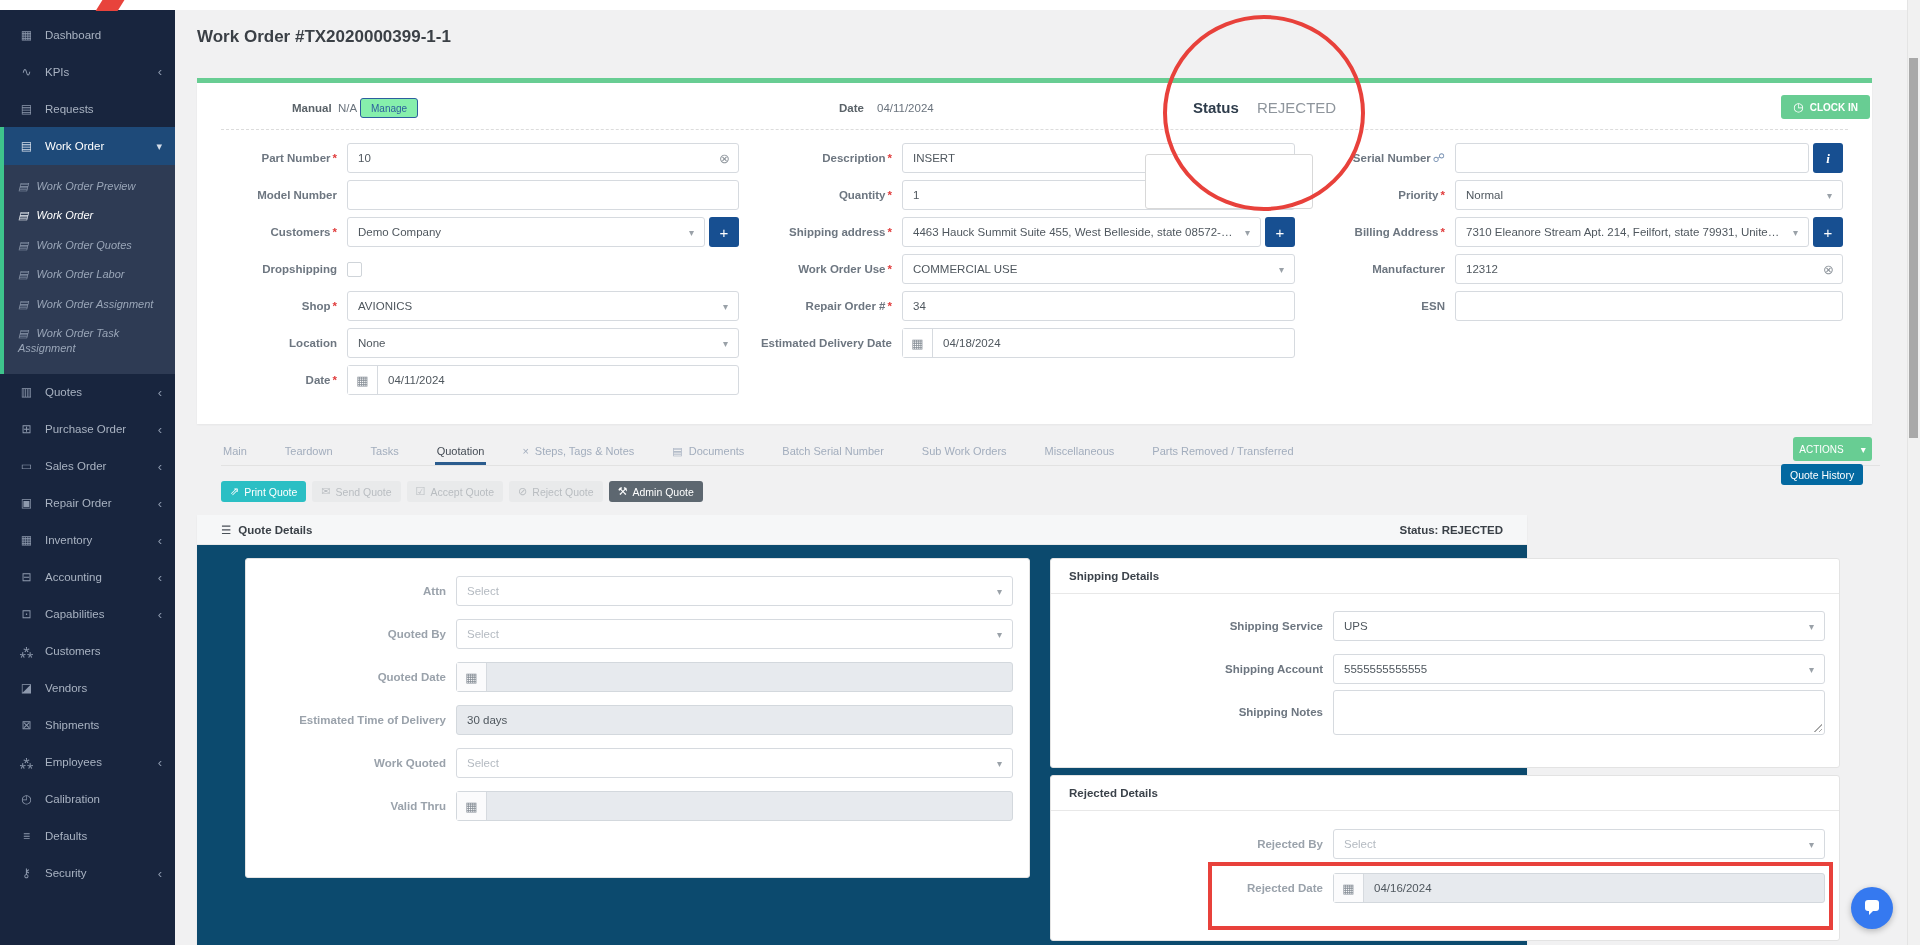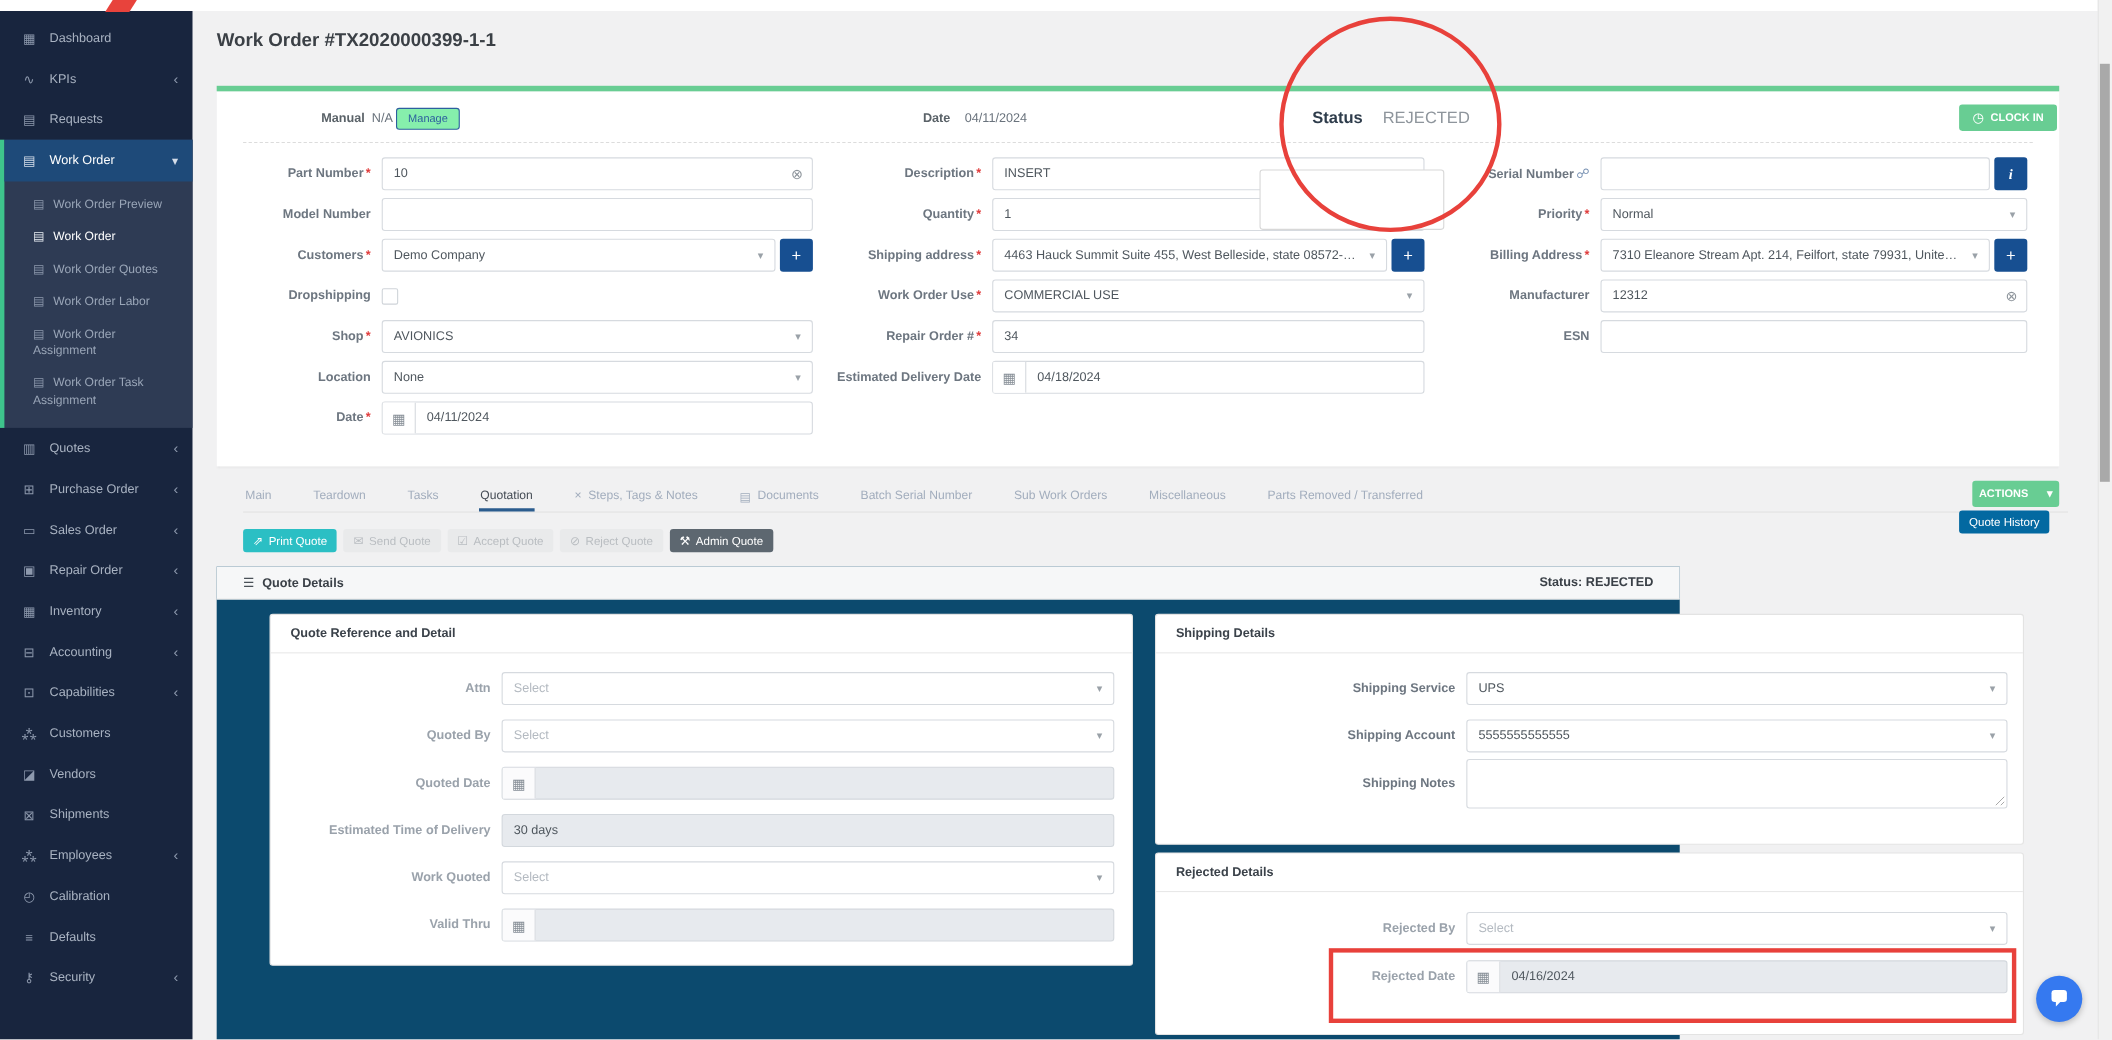--- a/index.html
+++ b/index.html
@@ -16,21 +16,21 @@
   .snav { padding-top:6px; }
   .sitem { height:37px; display:flex; align-items:center; padding:0 13px 0 18px; cursor:pointer; }
   .sitem .sic { width:17px; margin-right:10px; text-align:center; font-size:12px; color:#8d99ad; }
   .sitem .slabel { flex:1; }
   .sitem .schev { font-size:13px; color:#8d99ad; }
   .wo-group { border-left:4px solid #3ec48c; background:#2e3b54; }
   .wo-parent { height:38px; display:flex; align-items:center; padding:0 13px 0 14px; background:#1e4a79; color:#ffffff; cursor:pointer; }
   .wo-parent .sic { width:17px; margin-right:10px; text-align:center; font-size:12px; color:#d4dde9; }
   .wo-parent .slabel { flex:1; }
   .wo-parent .schev { font-size:11px; color:#d4dde9; }
-  .wo-subs { padding:7px 12px 10px; }
+  .wo-subs { padding:7px 0 10px;font-style:italic; }
   .ssub { padding:7px 8px 7px 14px; font-size:11px; line-height:1.4; color:#9aa6b8; cursor:pointer; }
   .ssub .sic { margin-right:8px; font-size:11px; color:#8d99ad; }
   .ssub.on { color:#ffffff; }
   .ssub.on .sic { color:#e8edf3; }
 
   
   .page-title { position:absolute; left:197px; top:27px; font-size:17px; color:#3b4046; z-index:2; }
   .green-line { position:absolute; left:197px; top:78px; width:1675px; height:5px; background:#68cd93; z-index:2; }
 
   
@@ -70,21 +70,21 @@
 
   .c1 .flabel { width:126px; }  .c1 .fctrl { width:392px; }
   .c2 .flabel { width:145px; }  .c2 .fctrl { width:393px; }
   .c3 .flabel { width:120px; }  .c3 .fctrl { width:388px; }
 
   
   .tabs { position:absolute; left:221px; top:437px; width:1659px; height:29px; display:flex; gap:34px; font-size:11px; color:#a2adbd; border-bottom:1px solid #e2e2e2; z-index:1; }
   .tab { display:flex; align-items:center; gap:6px; cursor:pointer; padding:0 2px; }
   .tab.on { color:#454c55; box-shadow:inset 0 -3px 0 #2b5c8e; }
   .tab .tic { font-size:11px; }
-  .actions-btn { position:absolute; left:1793px; top:437px; width:79px; height:24px; background:#68cd93; border:none; border-radius:3px; color:#fff; font-size:10px; font-weight:bold; display:flex; align-items:center; justify-content:center; gap:17px; cursor:pointer; z-index:2; font-family:inherit; }
+  .actions-btn { position:absolute; left:1793px; top:437px; width:79px; height:24px; background:#68cd93; border:none; border-radius:3px; color:#fff; font-size:10px; font-weight:normal; display:flex; align-items:center; justify-content:center; gap:17px; cursor:pointer; z-index:2; font-family:inherit; }
 
   
   .qtoolbar { position:absolute; left:221px; top:481px; display:flex; gap:6px; z-index:1; }
   .qbtn { height:21px; padding:0 9px; border:none; border-radius:3px; font-size:10.5px; color:#fff; display:flex; align-items:center; gap:5px; cursor:pointer; font-family:inherit; }
   .qbtn .qic { font-size:11px; }
   .qbtn.teal { background:#2bbfc4; }
   .qbtn.dis { background:#e9eaeb; color:#b9bdc1; cursor:default; }
   .qbtn.dark { background:#5d6770; }
   .qhistory { position:absolute; left:1781px; top:464px; height:21px; padding:0 9px; background:#0369a1; border:none; border-radius:3px; color:#fff; font-size:10.5px; cursor:pointer; z-index:1; font-family:inherit; }
 
@@ -570,21 +570,20 @@
     </div>
   <button class="qhistory">Quote History</button>
 
   <section class="quote-card">
     <div class="qheader">
       <span><span class="hic">☰</span><span>Quote Details</span></span>
       <span>Status: REJECTED</span>
     </div>
 
     <div class="panel panel-ref">
-      <div class="phead">Quote Reference and Detail</div>
       <div class="qcol qleft">
           <div class="frow">
     <label class="flabel"><span>Attn</span></label>
 
     <div class="fctrl">
       <div class="ibox ph">
 
         <span class="ival">Select</span>
         <span class="caret">▾</span>
 

